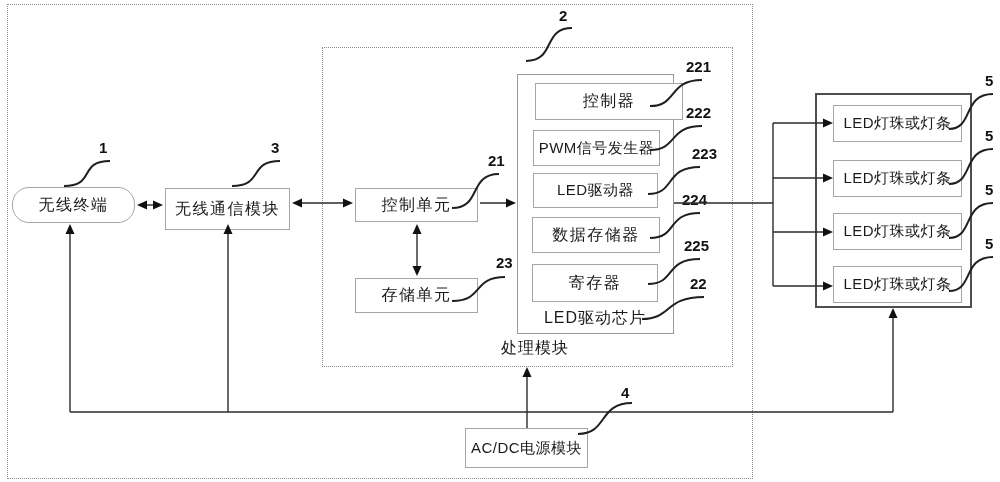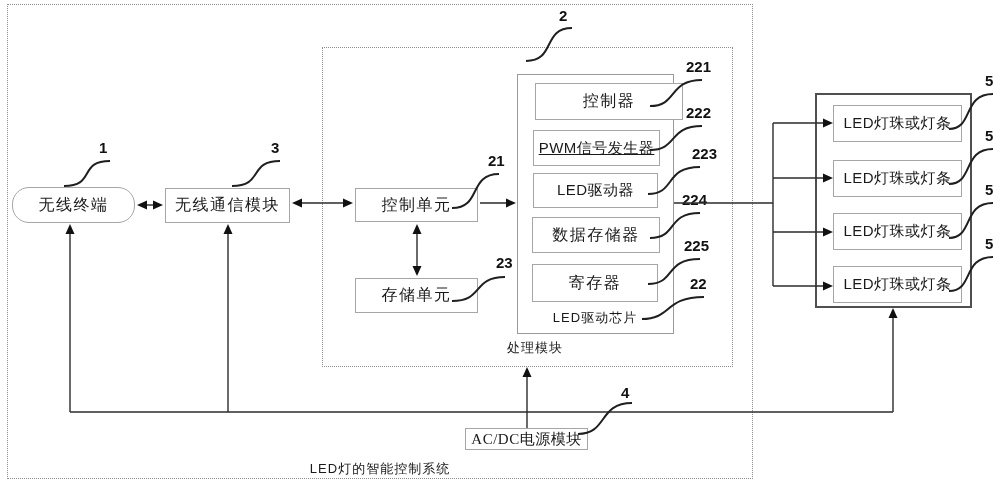--- a/index.html
+++ b/index.html
@@ -13,21 +13,21 @@
   .frame.chip{border:1px solid #9a9a9a;}
   .frame.group{border:2px solid #4f4f4f;}
   .node{
     position:absolute;box-sizing:border-box;border:1px solid #a6a6a6;background:#fff;
     display:flex;align-items:center;justify-content:center;
     font-size:16px;letter-spacing:1.5px;white-space:nowrap;z-index:2;
   }
   .node.wide{font-size:15px;letter-spacing:0.5px;}
   .caption{
     position:absolute;display:flex;align-items:center;justify-content:center;
-    font-size:13px;letter-spacing:1px;white-space:nowrap;z-index:2;
+    font-size:16px;letter-spacing:1px;white-space:nowrap;z-index:2;
   }
   .ref{
     position:absolute;font-size:15px;font-weight:600;color:#111;
     white-space:nowrap;z-index:3;letter-spacing:0;
   }
   svg.wires{position:absolute;left:0;top:0;z-index:4;pointer-events:none;}
   svg.wires path.lead{stroke:#1f1f1f;stroke-width:2;fill:none;}
   svg.wires line{stroke:#2b2b2b;stroke-width:1.4;}
   svg.wires polygon{fill:#111;stroke:none;}
 </style>
@@ -37,34 +37,34 @@
 <div class="stage">
 
   <div class="frame dotted" style="left:7px;top:4px;width:746px;height:475px;"></div>
   <div class="frame dotted" style="left:322px;top:47px;width:411px;height:320px;"></div>
   <div class="frame chip" style="left:517px;top:74px;width:157px;height:260px;"></div>
   <div class="frame group" style="left:815px;top:93px;width:157px;height:215px;"></div>
 
   <div class="node" style="left:12px;top:187px;width:123px;height:36px;border-radius:17px;">
     <span>无线终端</span>
   </div>
-  <div class="node" style="left:165px;top:188px;width:125px;height:35px;">
+  <div class="node" style="left:165px;top:188px;width:125px;height:42px;">
     <span>无线通信模块</span>
   </div>
   <div class="node" style="left:355px;top:188px;width:123px;height:34px;">
     <span>控制单元</span>
   </div>
   <div class="node" style="left:355px;top:278px;width:123px;height:35px;">
     <span>存储单元</span>
   </div>
 
   <div class="node" style="left:535px;top:83px;width:148px;height:37px;">
     <span>控制器</span>
   </div>
-  <div class="node wide" style="left:533px;top:130px;width:127px;height:36px;text-decoration:underline;">
+  <div class="node wide" style="left:533px;top:130px;width:127px;height:36px;">
     <span>PWM信号发生器</span>
   </div>
   <div class="node wide" style="left:533px;top:173px;width:125px;height:35px;">
     <span>LED驱动器</span>
   </div>
   <div class="node" style="left:532px;top:217px;width:128px;height:36px;">
     <span>数据存储器</span>
   </div>
   <div class="node" style="left:532px;top:264px;width:126px;height:38px;">
     <span>寄存器</span>
@@ -83,27 +83,24 @@
   <div class="node wide" style="left:833px;top:160px;width:129px;height:37px;">
     <span>LED灯珠或灯条</span>
   </div>
   <div class="node wide" style="left:833px;top:213px;width:129px;height:37px;">
     <span>LED灯珠或灯条</span>
   </div>
   <div class="node wide" style="left:833px;top:266px;width:129px;height:37px;">
     <span>LED灯珠或灯条</span>
   </div>
 
-  <div class="node wide" style="left:465px;top:428px;width:123px;height:22px;font-family:Liberation Serif, serif;">
+  <div class="node wide" style="left:465px;top:428px;width:123px;height:40px;">
     <span>AC/DC电源模块</span>
   </div>
 
-  <div class="caption" style="left:270px;top:459px;width:220px;height:20px;">
-    <span>LED灯的智能控制系统</span>
-  </div>
 
   <div class="ref" style="left:99px;top:139px;">1</div>
   <div class="ref" style="left:271px;top:139px;">3</div>
   <div class="ref" style="left:559px;top:7px;">2</div>
   <div class="ref" style="left:621px;top:384px;">4</div>
   <div class="ref" style="left:488px;top:152px;">21</div>
   <div class="ref" style="left:496px;top:254px;">23</div>
   <div class="ref" style="left:686px;top:58px;">221</div>
   <div class="ref" style="left:686px;top:104px;">222</div>
   <div class="ref" style="left:684px;top:145px;margin-left:8px;">223</div>

